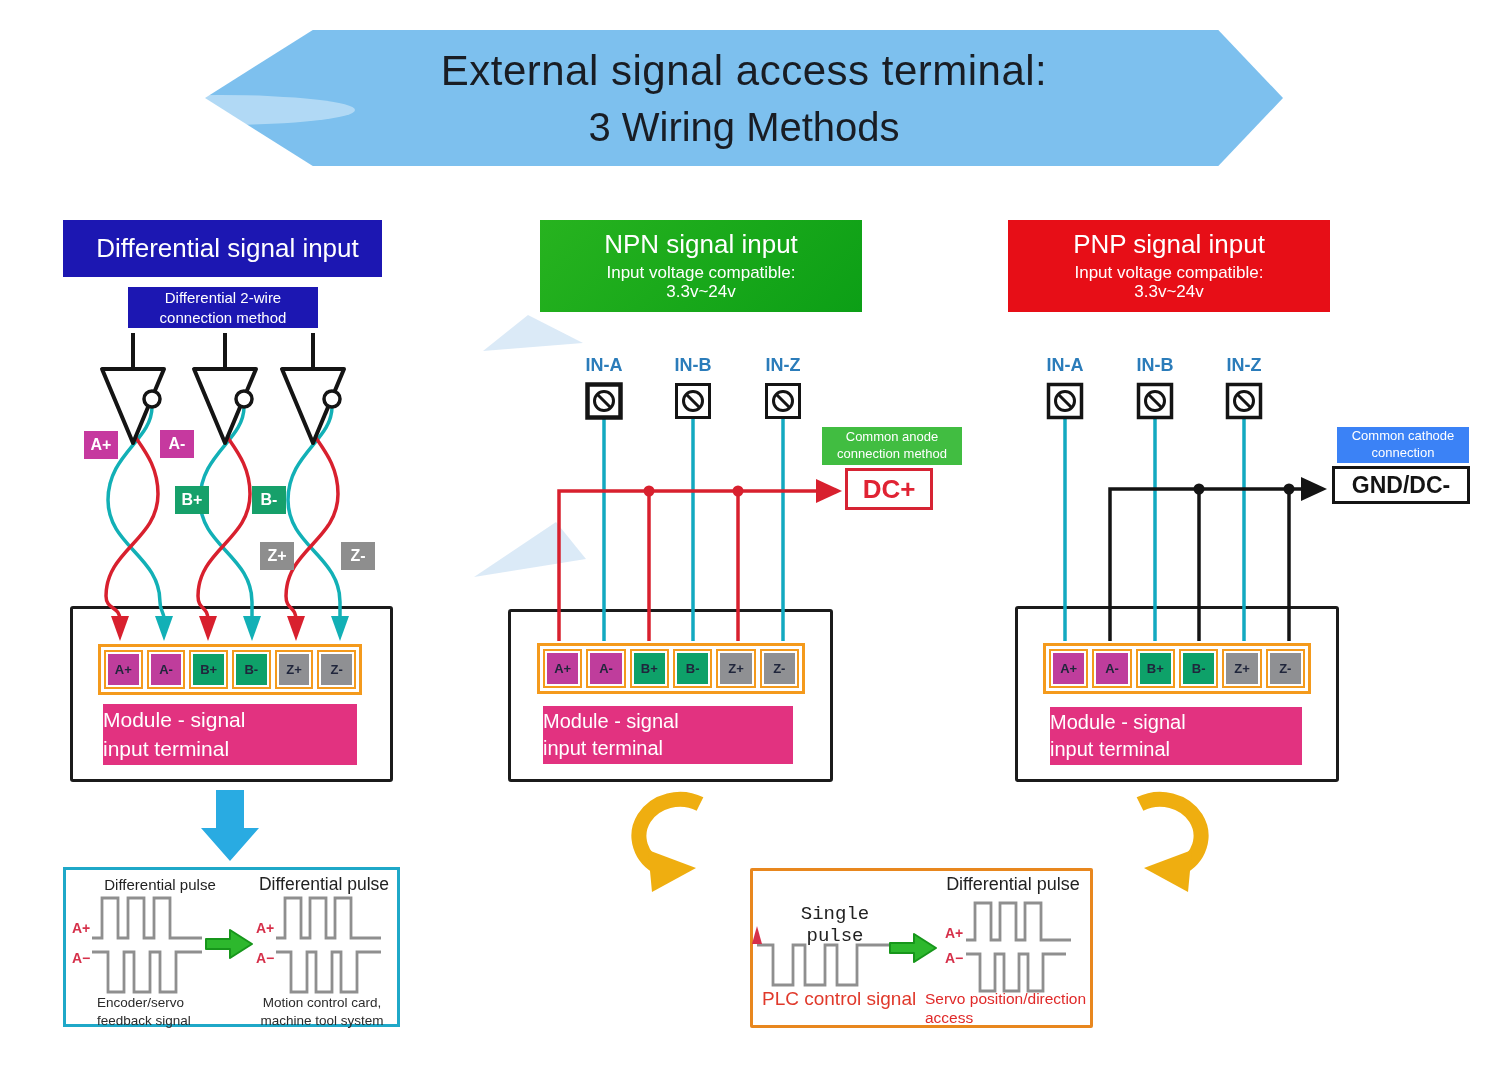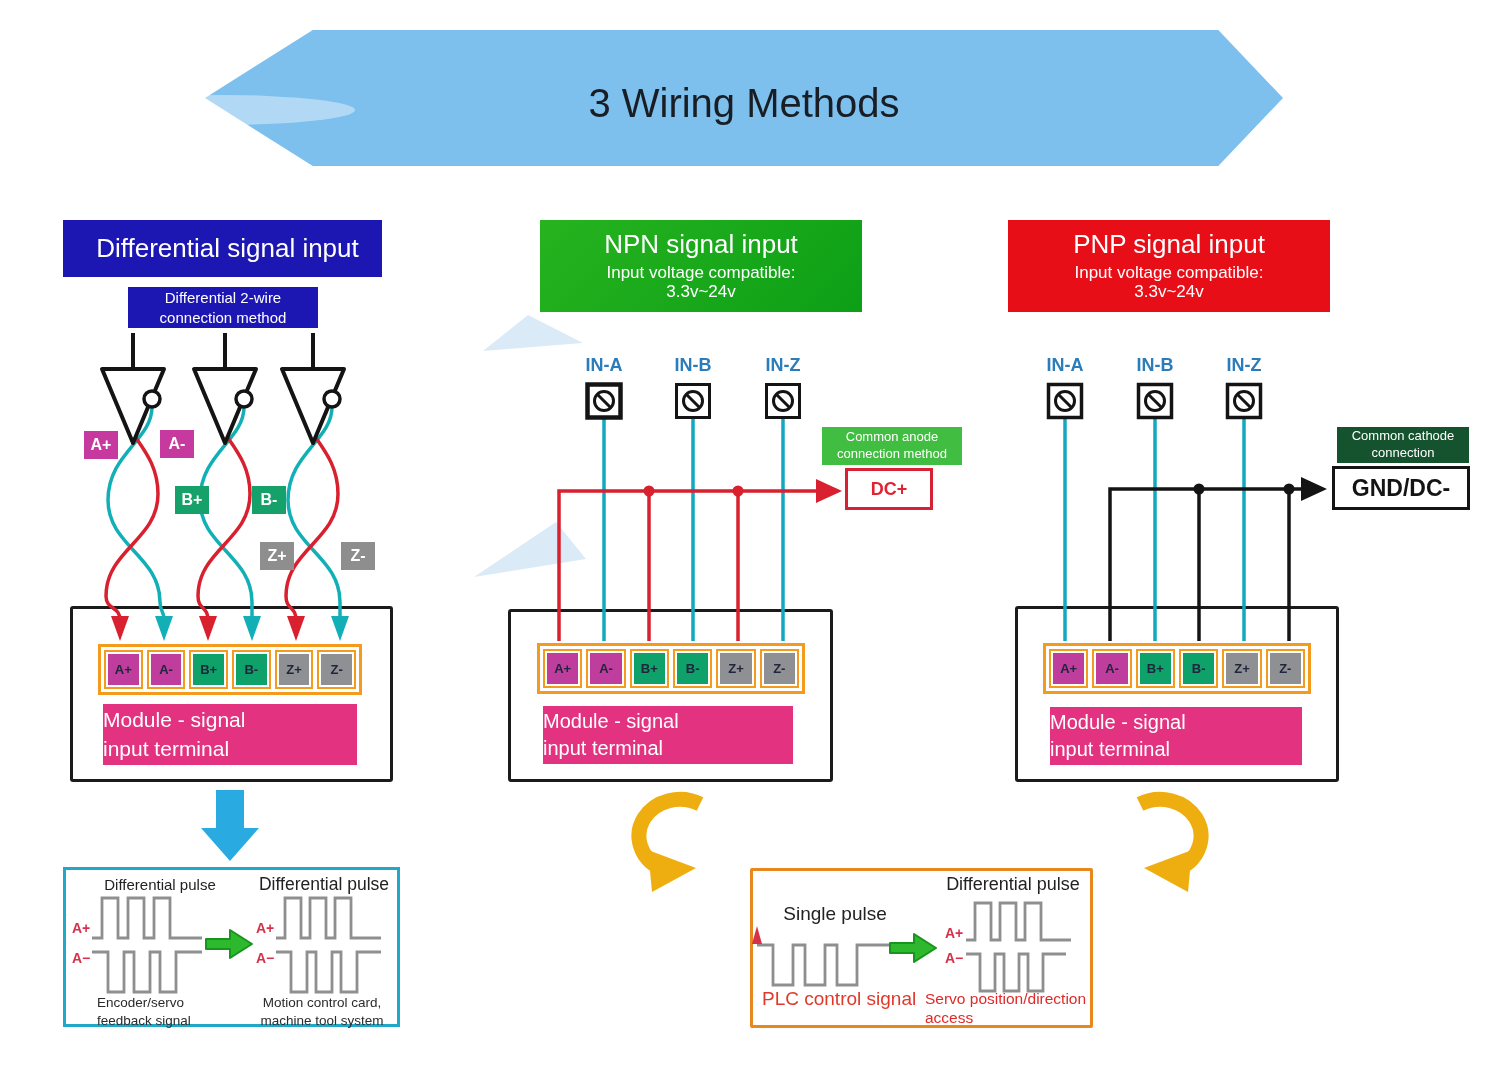--- a/index.html
+++ b/index.html
@@ -36,32 +36,33 @@
   .bg-grn{background:#16a06a;}
   .bg-gry{background:#8e8e8e;}
   .inlab{width:70px;font-size:18px;font-weight:bold;color:#2b7cba;text-align:center;z-index:8;}
   .panel-cyan{border:3px solid #1fa8c8;background:#fff;z-index:1;}
   .panel-orange{border:3px solid #e8871e;background:#fff;border-radius:2px;z-index:1;}
   .wires{position:absolute;left:0;top:0;z-index:5;pointer-events:none;}
   .top{z-index:8;}
   .wavelab{font-size:14px;font-weight:bold;color:#d6304a;z-index:8;}
   .cap{font-size:13.5px;color:#2b2b2b;line-height:1.3;z-index:8;}
   .conn-green{background:#41bd41;color:#fff;font-size:13px;line-height:1.3;z-index:8;}
-  .conn-red{background:#14532d;color:#fff;font-size:13px;line-height:1.3;z-index:8;}
+  .conn-red{background:#3b82f6;color:#fff;font-size:13px;line-height:1.3;z-index:8;}
   .supply-red{background:#fff;border:3px solid #d62333;color:#e02333;
-              font-size:18px;font-weight:bold;z-index:8;}
+              font-size:26px;font-weight:bold;z-index:8;}
   .supply-blk{background:#fff;border:3px solid #141414;color:#141414;
               font-size:23px;font-weight:bold;z-index:8;}
 </style>
 </head>
 <body>
 
 <div class="stage">
 
   <div class="abs banner">
+    <div class="l1">External signal access terminal:</div>
     <div class="l2">3 Wiring Methods</div>
   </div>
 
   <div class="abs flexc hdr hdr-blue" style="left:63px;top:220px;width:319px;height:57px;padding-left:10px;">Differential signal input</div>
   <div class="abs flexc sub-blue" style="left:128px;top:287px;width:190px;height:41px;">Differential 2-wire connection method</div>
 
   <div class="abs module-outer" style="left:70px;top:606px;width:323px;height:176px;"></div>
   <div class="abs strip" style="left:98px;top:644px;width:264px;height:51px;">
     <div class="cell t-mag">
         <span>A+</span>
@@ -145,21 +146,21 @@
     <div class="big">PNP signal input</div>
     <div class="sm">Input voltage compatible:</div>
     <div class="sm" style="margin-top:0;">3.3v~24v</div>
   </div>
 
   <div class="abs inlab" style="left:1030px;top:355px;">IN-A</div>
   <div class="abs inlab" style="left:1120px;top:355px;">IN-B</div>
   <div class="abs inlab" style="left:1209px;top:355px;">IN-Z</div>
 
   <div class="abs flexc conn-red" style="left:1337px;top:427px;width:132px;height:36px;">Common cathode connection</div>
-  <div class="abs flexc supply-blk" style="left:1332px;top:466px;width:138px;height:44px;">GND/DC-</div>
+  <div class="abs flexc supply-blk" style="left:1332px;top:466px;width:138px;height:38px;">GND/DC-</div>
 
   <div class="abs module-outer" style="left:1015px;top:606px;width:324px;height:176px;"></div>
   <div class="abs strip" style="left:1043px;top:643px;width:268px;height:51px;">
     <div class="cell t-mag">
         <span>A+</span>
       </div>
     <div class="cell t-mag">
         <span>A-</span>
       </div>
     <div class="cell t-grn">
@@ -173,21 +174,21 @@
       </div>
     <div class="cell t-gry">
         <span>Z-</span>
       </div>
   </div>
   <div class="abs pinkbox" style="left:1050px;top:707px;width:252px;height:58px;font-size:20px;">
       <span>Module - signal input terminal</span>
     </div>
 
   <div class="abs panel-orange" style="left:750px;top:868px;width:343px;height:160px;"></div>
-  <div class="abs top" style="left:775px;top:903px;width:120px;font-size:19px;color:#222;text-align:center;">Single pulse</div>
+  <div class="abs top" style="left:775px;top:903px;width:120px;font-size:19px;color:#222;text-align:center;font-family:Liberation Mono, monospace;">Single pulse</div>
   <div class="abs top" style="left:938px;top:874px;width:150px;font-size:18px;color:#222;text-align:center;">Differential pulse</div>
   <div class="abs wavelab" style="left:945px;top:925px;">A+</div>
   <div class="abs wavelab" style="left:945px;top:950px;">A−</div>
   <div class="abs top" style="left:762px;top:988px;width:160px;font-size:19px;color:#e0392b;">PLC control signal</div>
   <div class="abs top" style="left:925px;top:990px;width:168px;font-size:15.5px;font-weight:normal;color:#e02929;line-height:1.2;">Servo position/direction access</div>
 
   <svg class="wires" width="1492" height="1080" viewBox="0 0 1492 1080">
 
     <g opacity="0.8">
       <polygon points="483,351 528,315 583,343" fill="#d3e5f5"></polygon>

